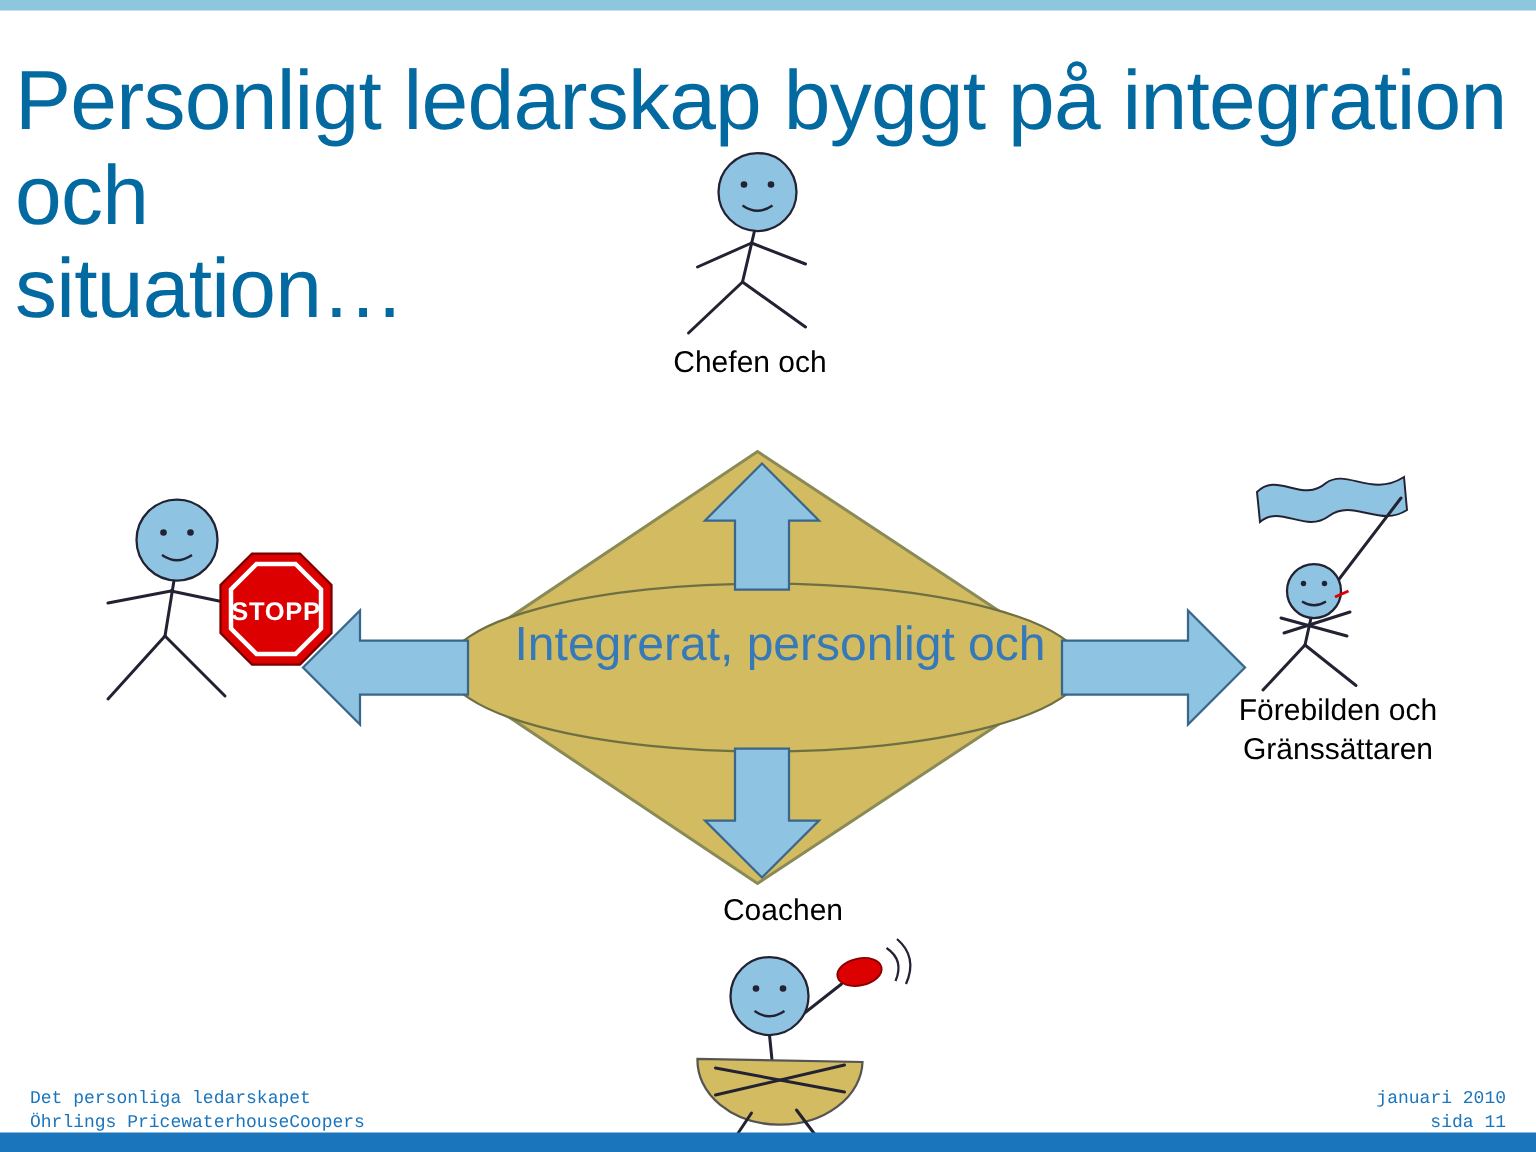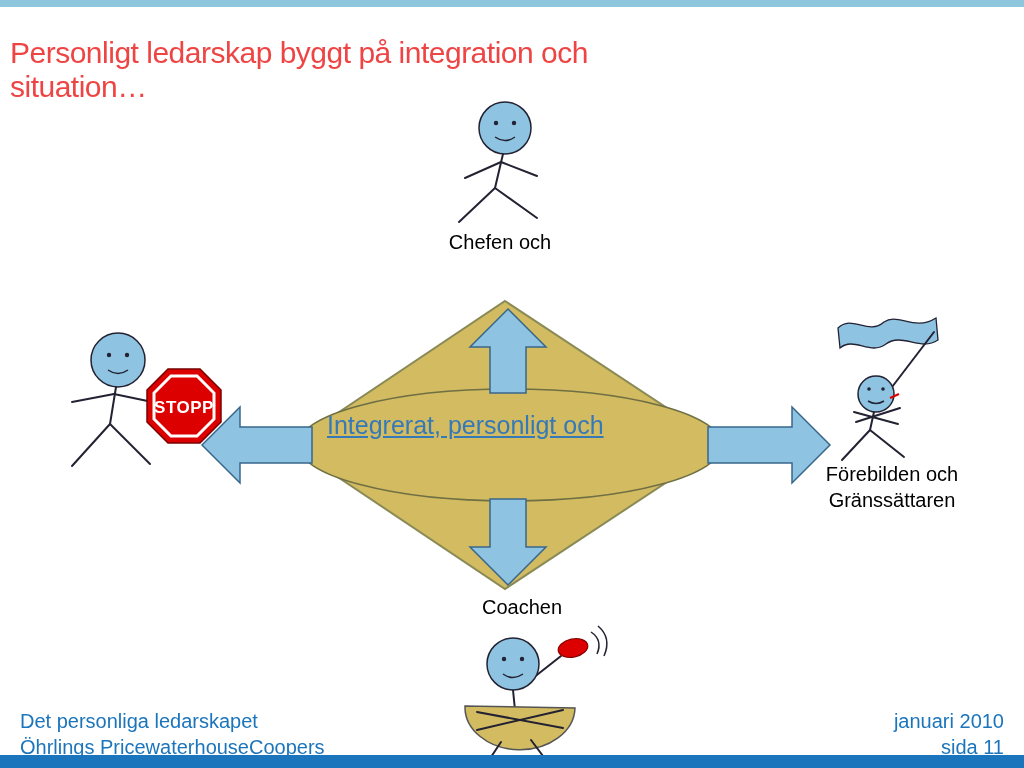--- a/index.html
+++ b/index.html
@@ -4,34 +4,34 @@
 <style>
   html,body{margin:0;padding:0;background:#fff;}
   .slide{
     position:relative;width:1024px;height:768px;overflow:hidden;
     background:#ffffff;font-family:"Liberation Sans",sans-serif;
   }
   .top-strip{position:absolute;top:0;left:0;width:1024px;height:7px;background:#8ec6dd;}
   .bottom-bar{position:absolute;bottom:0;left:0;width:1024px;height:13px;background:#1b75bc;}
   .title{
     position:absolute;top:36px;left:10px;width:1010px;margin:0;
-    font-size:30px;font-weight:400;color:#ef4444;line-height:1.12;letter-spacing:-0.5px;
+    font-size:56px;font-weight:400;color:#0369a1;line-height:1.12;letter-spacing:-0.5px;
   }
   .label{position:absolute;font-size:20px;color:#000;text-align:center;line-height:1.28;}
   #label-top{left:350px;top:230px;width:300px;}
   #label-left{left:8px;top:461px;width:214px;}
   #label-right{left:768px;top:462px;width:248px;}
   #label-bottom{left:420px;top:595px;width:204px;}
   .center-text{
-    position:absolute;left:327px;top:409px;width:370px;text-align:left;
-    font-size:25px;color:#3579b8;line-height:1.3;text-decoration:underline;
+    position:absolute;left:327px;top:409px;width:370px;text-align:right;
+    font-size:32px;color:#3579b8;line-height:1.3;
   }
   .footer-left,.footer-right{
-    position:absolute;top:708px;font-family:Liberation Sans, sans-serif;
-    font-size:20px;color:#1b75bc;line-height:1.3;
+    position:absolute;top:725px;font-family:Liberation Mono, monospace;
+    font-size:12px;color:#1b75bc;line-height:1.3;
   }
   .footer-left{left:20px;text-align:left;}
   .footer-right{right:20px;text-align:right;}
   svg{position:absolute;overflow:visible;}
   #diagram-svg{left:180px;top:293px;}
   #figure-top{left:445px;top:100px;}
   #figure-left{left:66px;top:330px;}
   #figure-right{left:800px;top:310px;}
   #figure-bottom{left:435px;top:626px;}
   .stick{stroke:#223;stroke-width:2;stroke-linecap:round;fill:none;}

